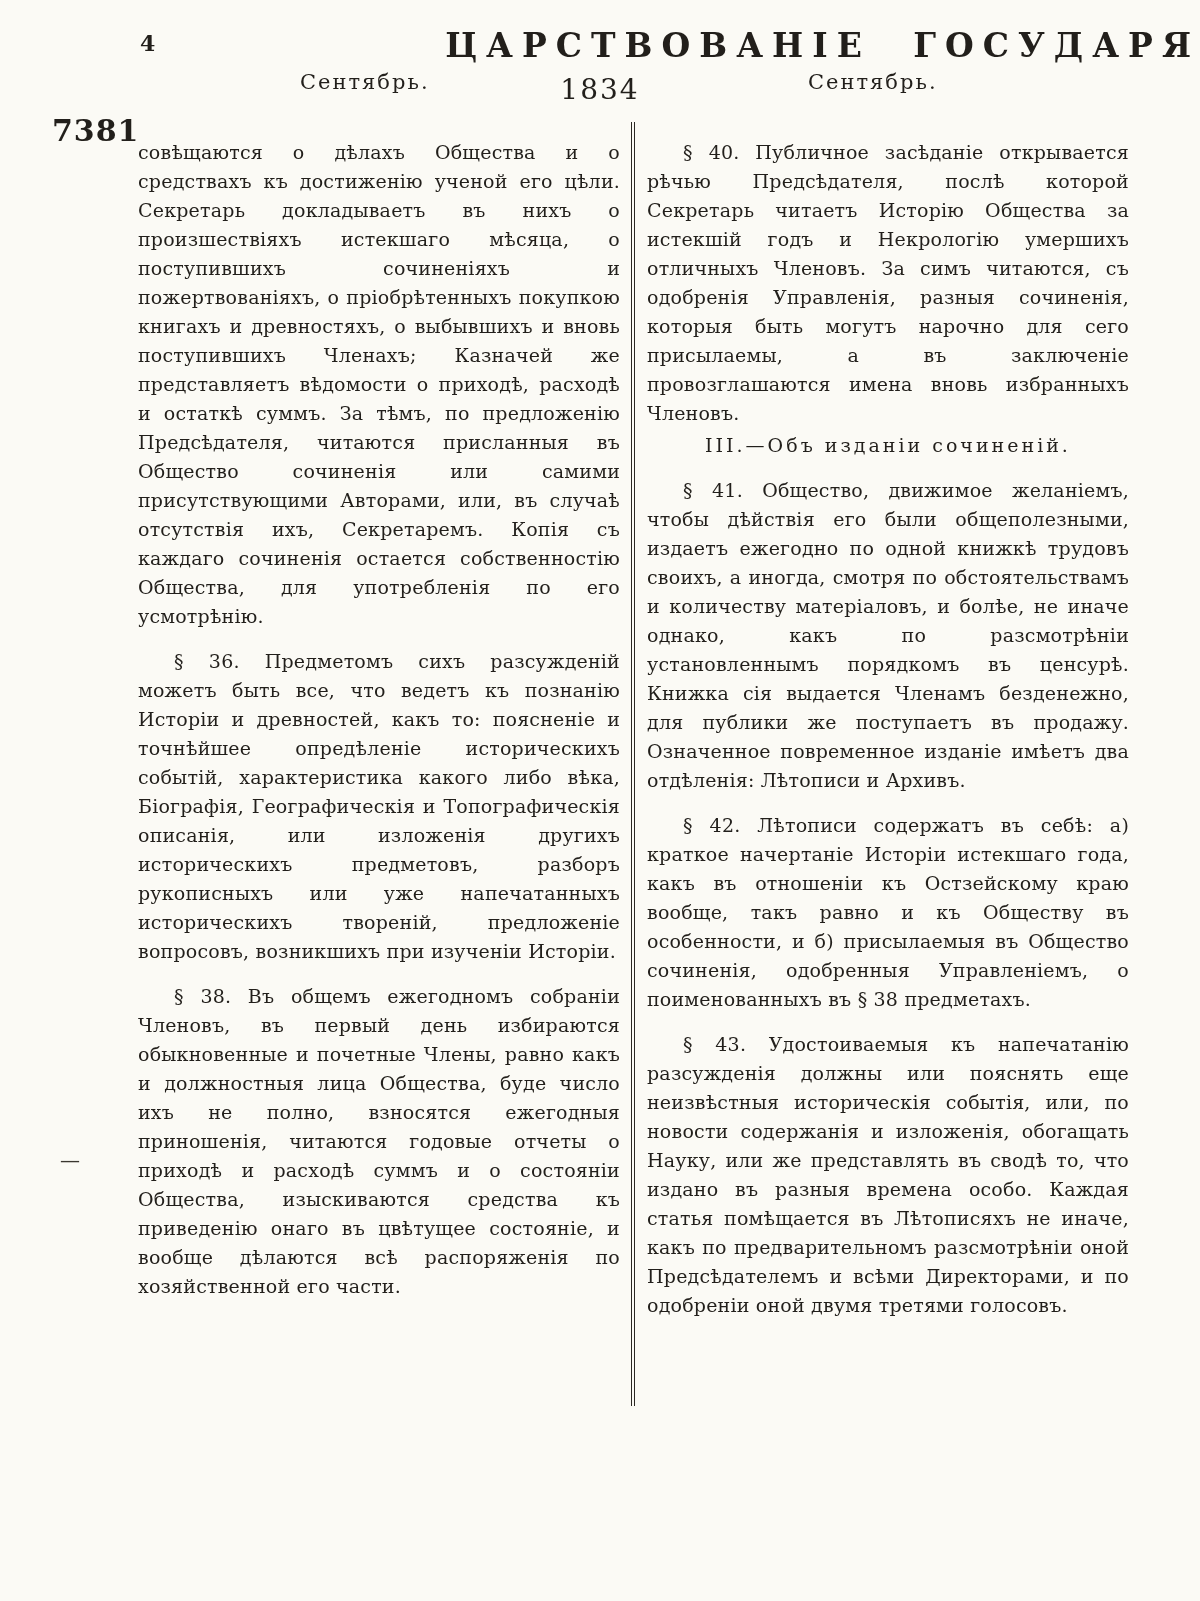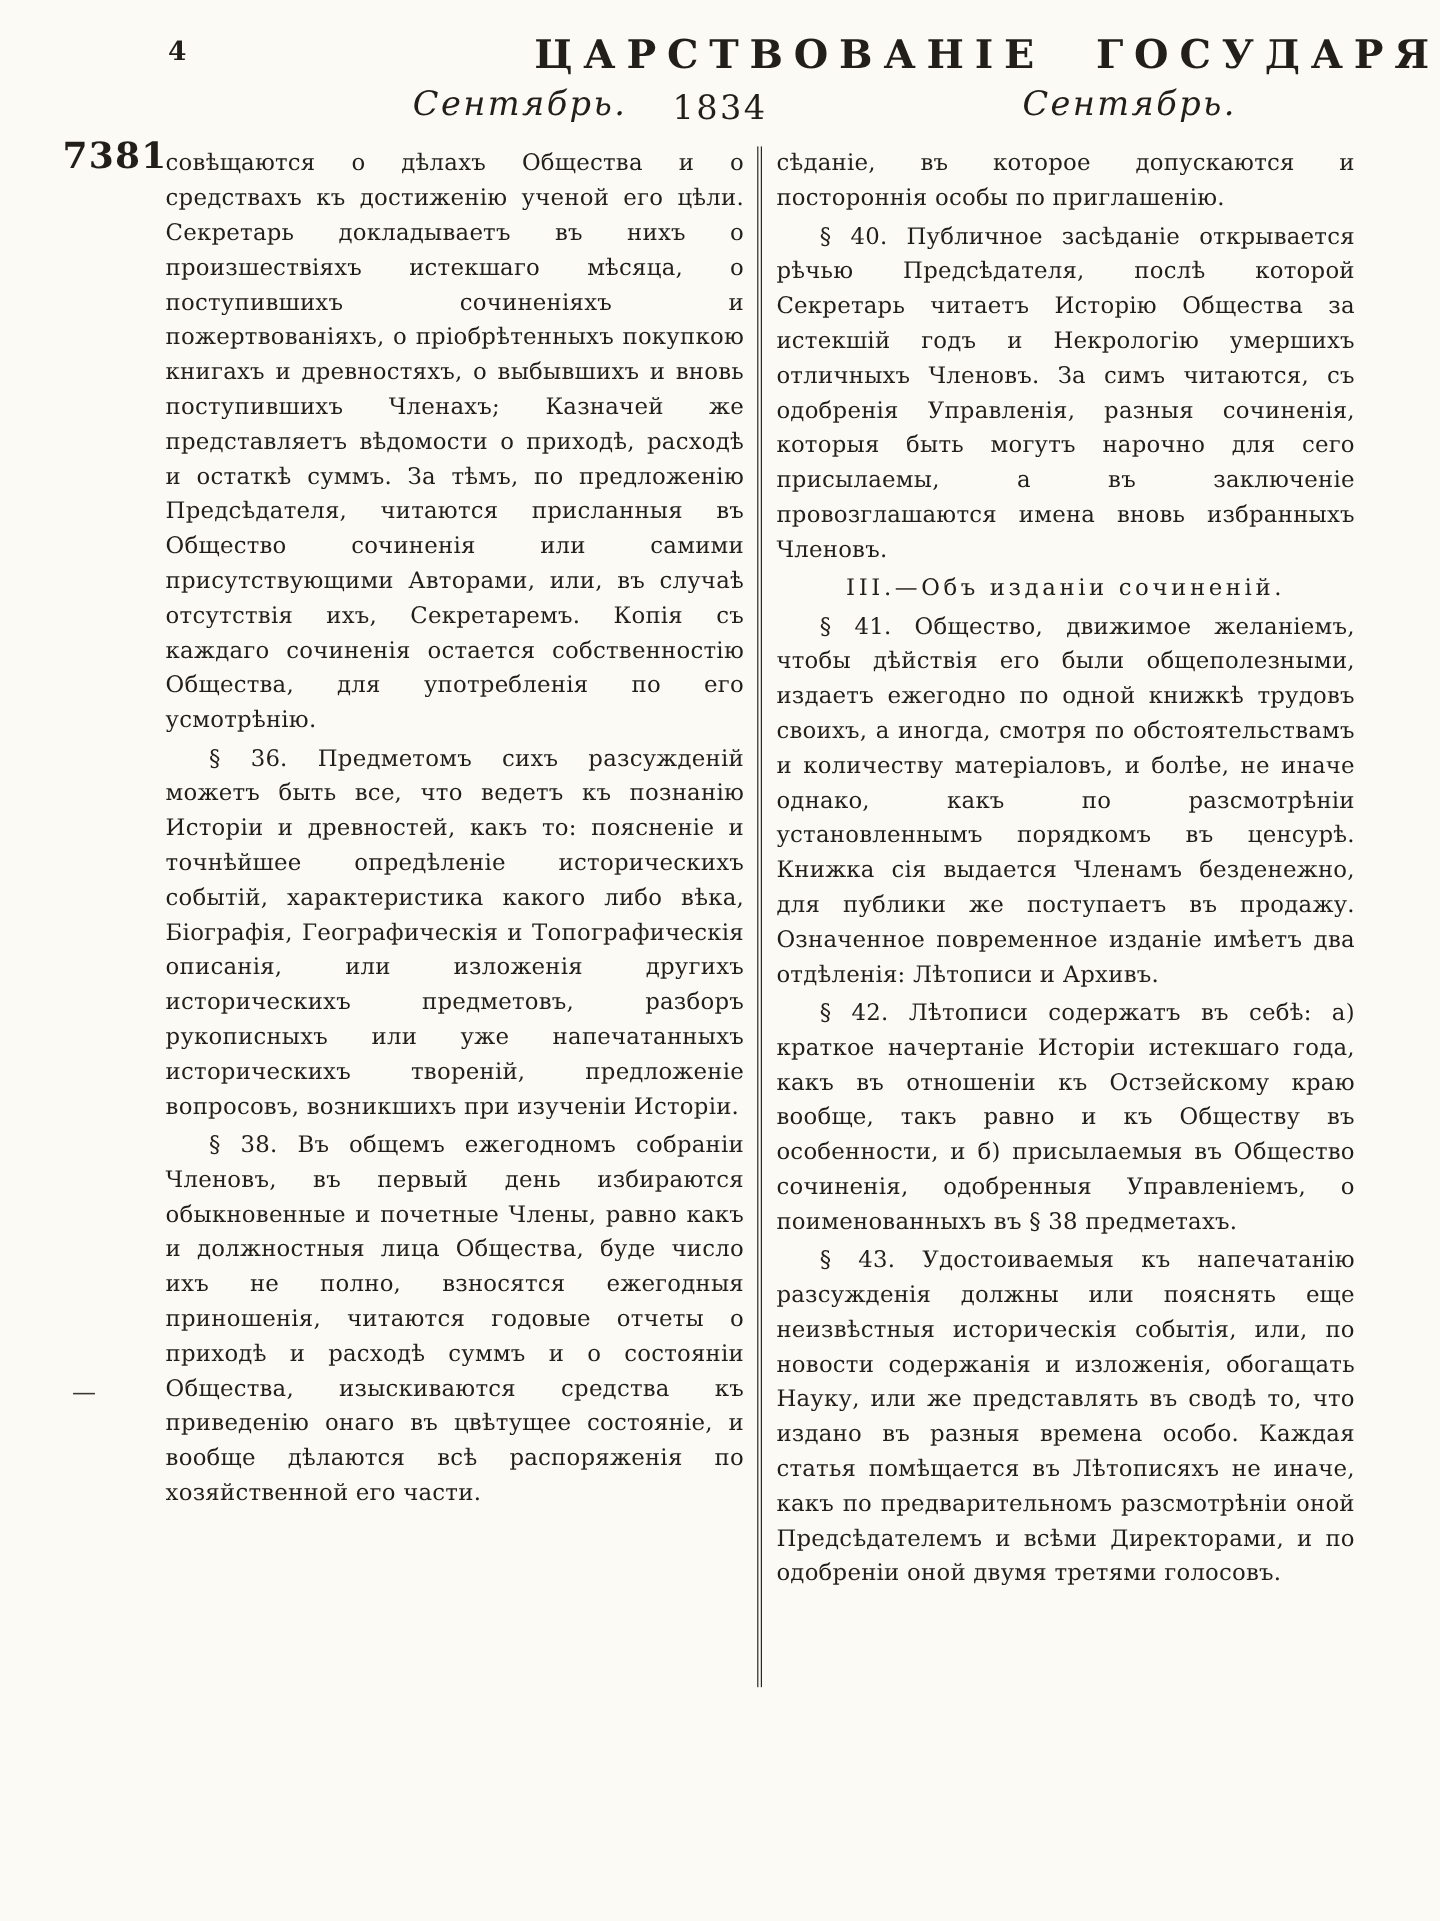--- a/index.html
+++ b/index.html
@@ -48,24 +48,22 @@
   }
   .head-row2 {
     position: absolute;
     top: 70px;
     left: 0;
     width: 100%;
     height: 40px;
   }
   .month {
     position: absolute;
-    font-style: italic;
-    font-size: 28px;
+    font-size: 21px;
     letter-spacing: 2px;
-    margin-left: 44px;
   }
   .month-left  { left: 300px; }
   .month-right { left: 808px; }
   .year {
     position: absolute;
     left: 600px;
     transform: translateX(-50%);
     font-size: 28px;
     letter-spacing: 2px;
     top: 3px;
@@ -103,21 +101,21 @@
     letter-spacing: 0.2px;
   }
   .column-divider {
     width: 2px;
     border-left: 1.5px solid #2b2823;
     border-right: 1.5px solid #2b2823;
     margin: 0 12px 0 11px;
     min-height: 1284px;
   }
   .para {
-    margin: 0 0 3px 0;
+    margin: 16px 0 3px 0;
   }
   .para.indent { text-indent: 1.9em; }
   .para.no-indent { text-indent: 0; }
   .para.heading {
     text-align: center;
     text-indent: 0;
     letter-spacing: 3px;
     margin: 3px 0 3px 0;
   }
 </style>
@@ -143,21 +141,20 @@
   <main class="columns">
     <section class="column column-left">
         <p class="para body no-indent">совѣщаются о дѣлахъ Общества и о средствахъ къ достиженію ученой его цѣли. Секретарь докладываетъ въ нихъ о произшествіяхъ истекшаго мѣсяца, о поступившихъ сочиненіяхъ и пожертвованіяхъ, о пріобрѣтенныхъ покупкою книгахъ и древностяхъ, о выбывшихъ и вновь поступившихъ Членахъ; Казначей же представляетъ вѣдомости о приходѣ, расходѣ и остаткѣ суммъ. За тѣмъ, по предложенію Предсѣдателя, читаются присланныя въ Общество сочиненія или самими присутствующими Авторами, или, въ случаѣ отсутствія ихъ, Секретаремъ. Копія съ каждаго сочиненія остается собственностію Общества, для употребленія по его усмотрѣнію.</p>
         <p class="para body indent">§ 36. Предметомъ сихъ разсужденій можетъ быть все, что ведетъ къ познанію Исторіи и древностей, какъ то: поясненіе и точнѣйшее опредѣленіе историческихъ событій, характеристика какого либо вѣка, Біографія, Географическія и Топографическія описанія, или изложенія другихъ историческихъ предметовъ, разборъ рукописныхъ или уже напечатанныхъ историческихъ твореній, предложеніе вопросовъ, возникшихъ при изученіи Исторіи.</p>
         <p class="para body indent">§ 38. Въ общемъ ежегодномъ собраніи Членовъ, въ первый день избираются обыкновенные и почетные Члены, равно какъ и должностныя лица Общества, буде число ихъ не полно, взносятся ежегодныя приношенія, читаются годовые отчеты о приходѣ и расходѣ суммъ и о состояніи Общества, изыскиваются средства къ приведенію онаго въ цвѣтущее состояніе, и вообще дѣлаются всѣ распоряженія по хозяйственной его части.</p>
       </section>
 
     <div class="column-divider"></div>
 
     <section class="column column-right">
-        <p class="para body no-indent">сѣданіе, въ которое допускаются и постороннія особы по приглашенію.</p>
         <p class="para body indent">§ 40. Публичное засѣданіе открывается рѣчью Предсѣдателя, послѣ которой Секретарь читаетъ Исторію Общества за истекшій годъ и Некрологію умершихъ отличныхъ Членовъ. За симъ читаются, съ одобренія Управленія, разныя сочиненія, которыя быть могутъ нарочно для сего присылаемы, а въ заключеніе провозглашаются имена вновь избранныхъ Членовъ.</p>
         <p class="para heading no-indent">III.—Объ изданіи сочиненій.</p>
         <p class="para body indent">§ 41. Общество, движимое желаніемъ, чтобы дѣйствія его были общеполезными, издаетъ ежегодно по одной книжкѣ трудовъ своихъ, а иногда, смотря по обстоятельствамъ и количеству матеріаловъ, и болѣе, не иначе однако, какъ по разсмотрѣніи установленнымъ порядкомъ въ ценсурѣ. Книжка сія выдается Членамъ безденежно, для публики же поступаетъ въ продажу. Означенное повременное изданіе имѣетъ два отдѣленія: Лѣтописи и Архивъ.</p>
         <p class="para body indent">§ 42. Лѣтописи содержатъ въ себѣ: а) краткое начертаніе Исторіи истекшаго года, какъ въ отношеніи къ Остзейскому краю вообще, такъ равно и къ Обществу въ особенности, и б) присылаемыя въ Общество сочиненія, одобренныя Управленіемъ, о поименованныхъ въ § 38 предметахъ.</p>
         <p class="para body indent">§ 43. Удостоиваемыя къ напечатанію разсужденія должны или пояснять еще неизвѣстныя историческія событія, или, по новости содержанія и изложенія, обогащать Науку, или же представлять въ сводѣ то, что издано въ разныя времена особо. Каждая статья помѣщается въ Лѣтописяхъ не иначе, какъ по предварительномъ разсмотрѣніи оной Предсѣдателемъ и всѣми Директорами, и по одобреніи оной двумя третями голосовъ.</p>
       </section>
   </main>
 
 </div>
 

